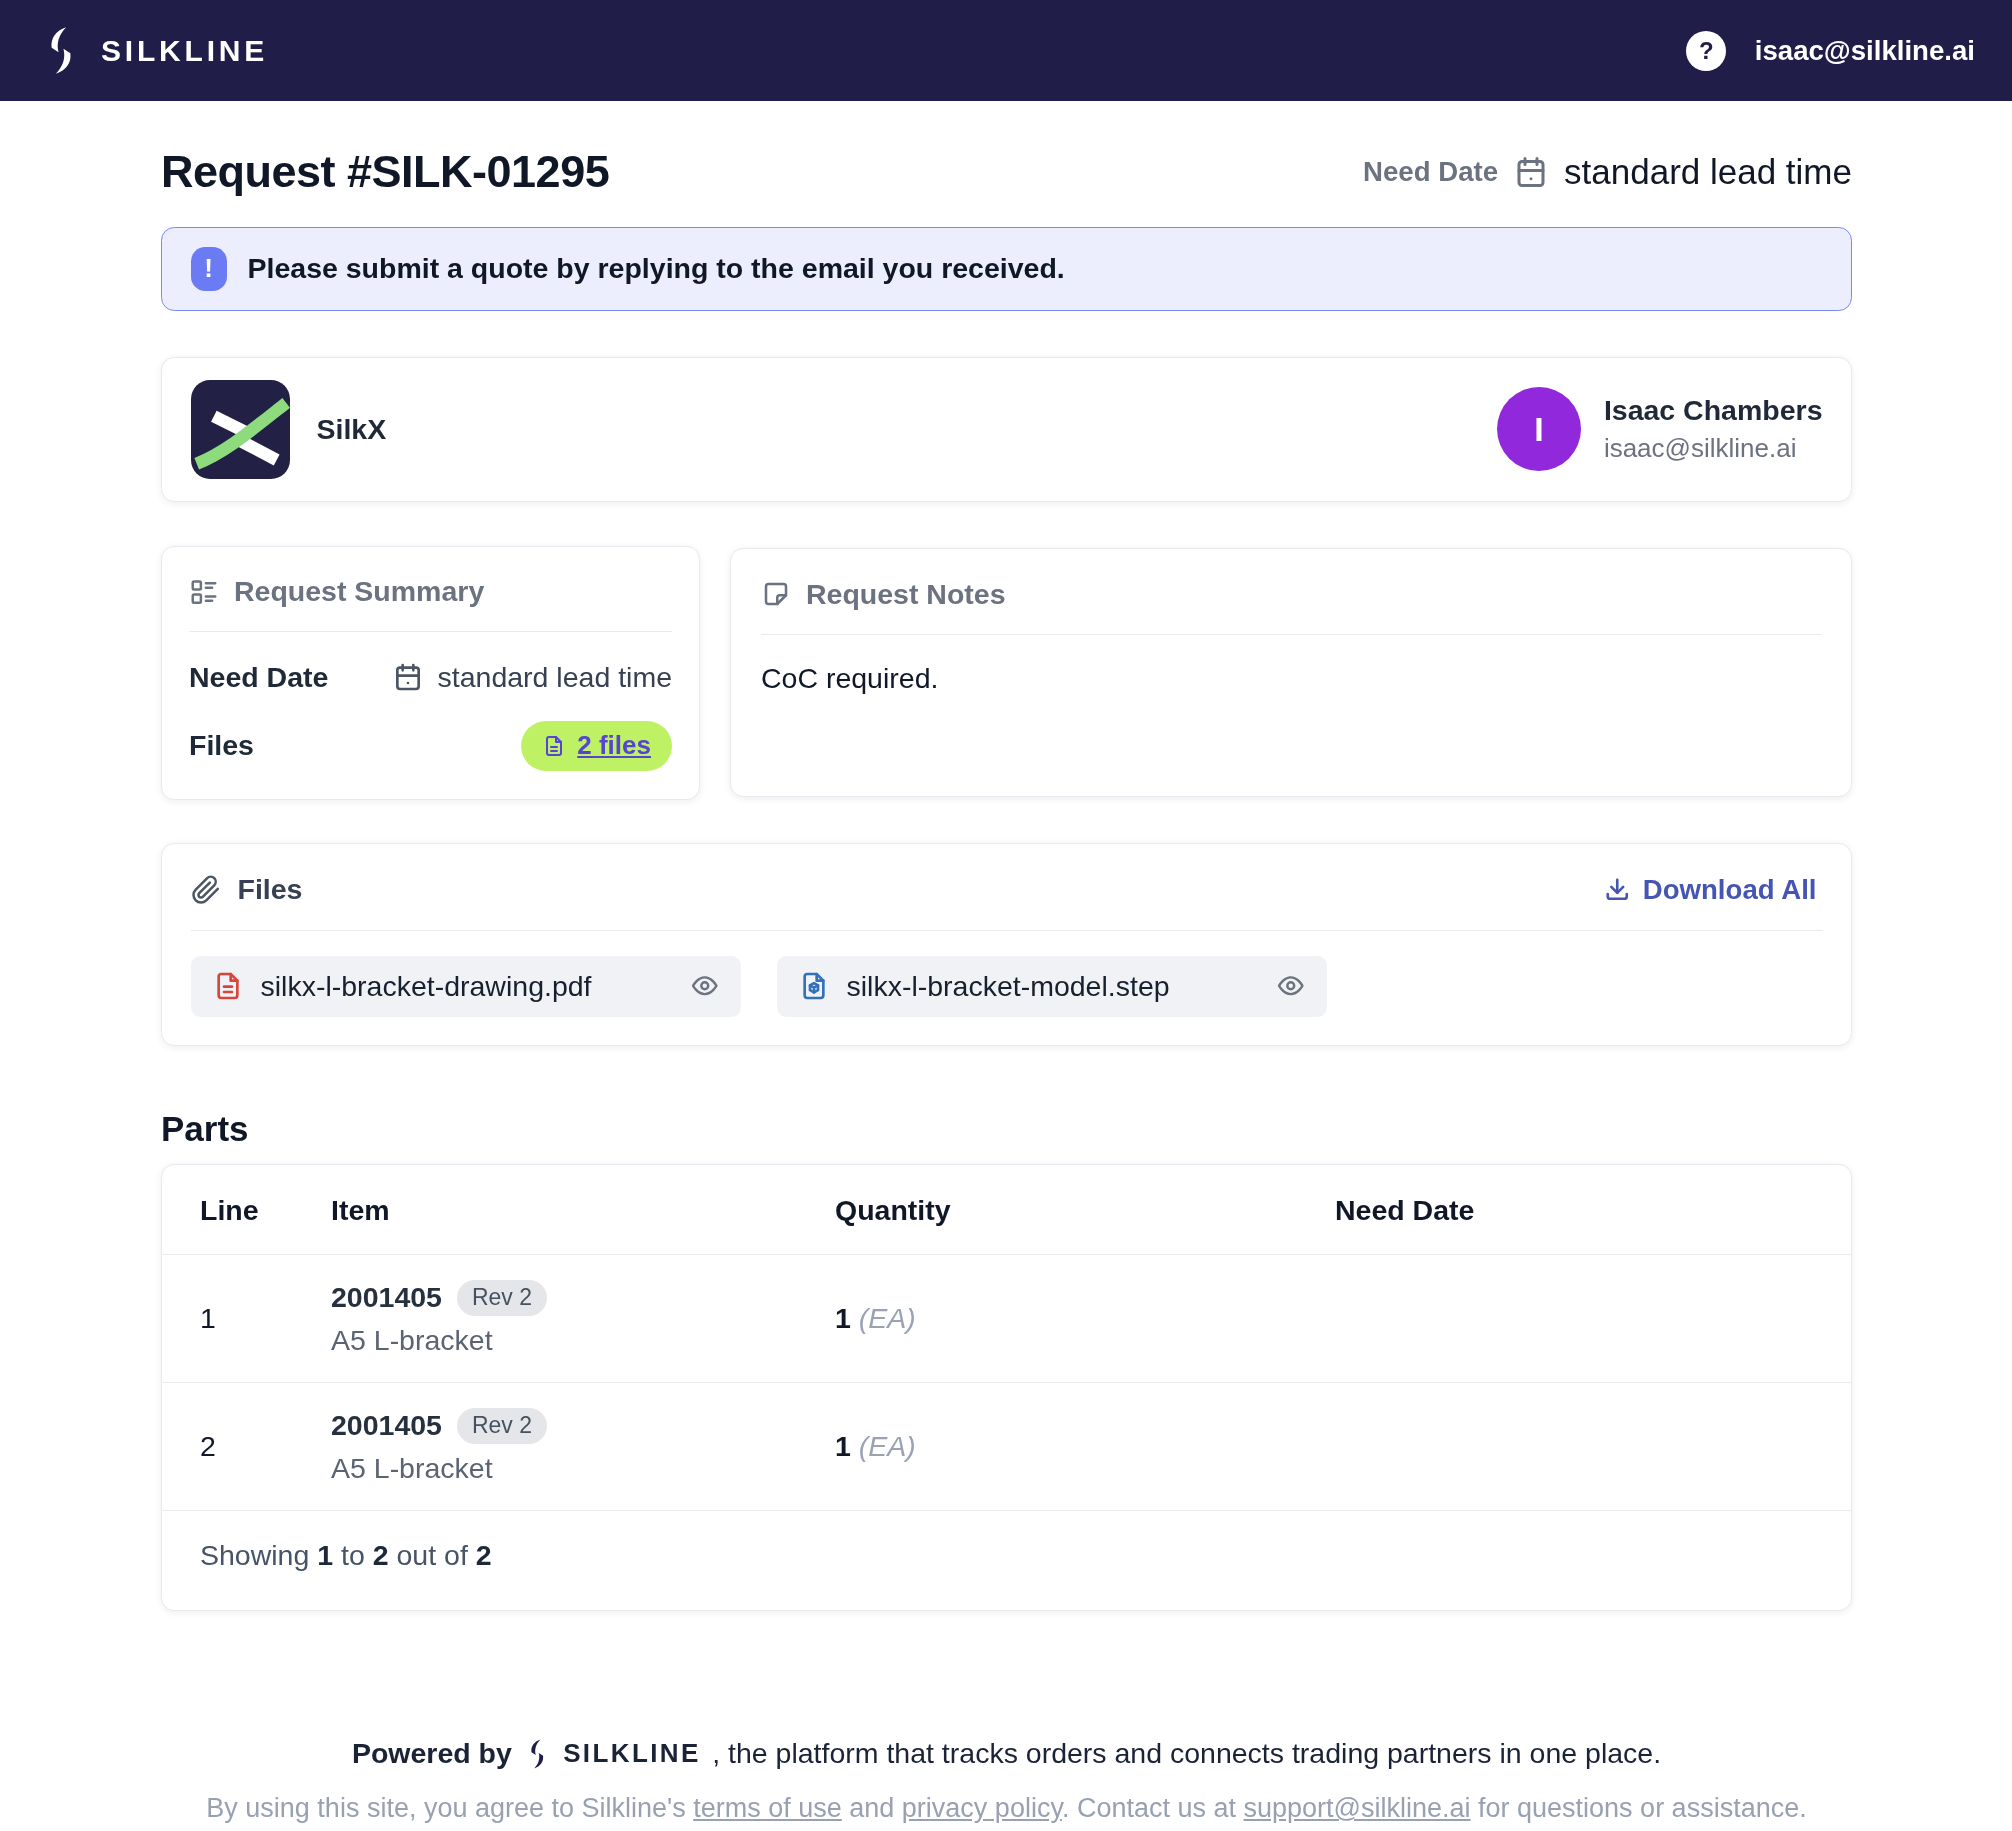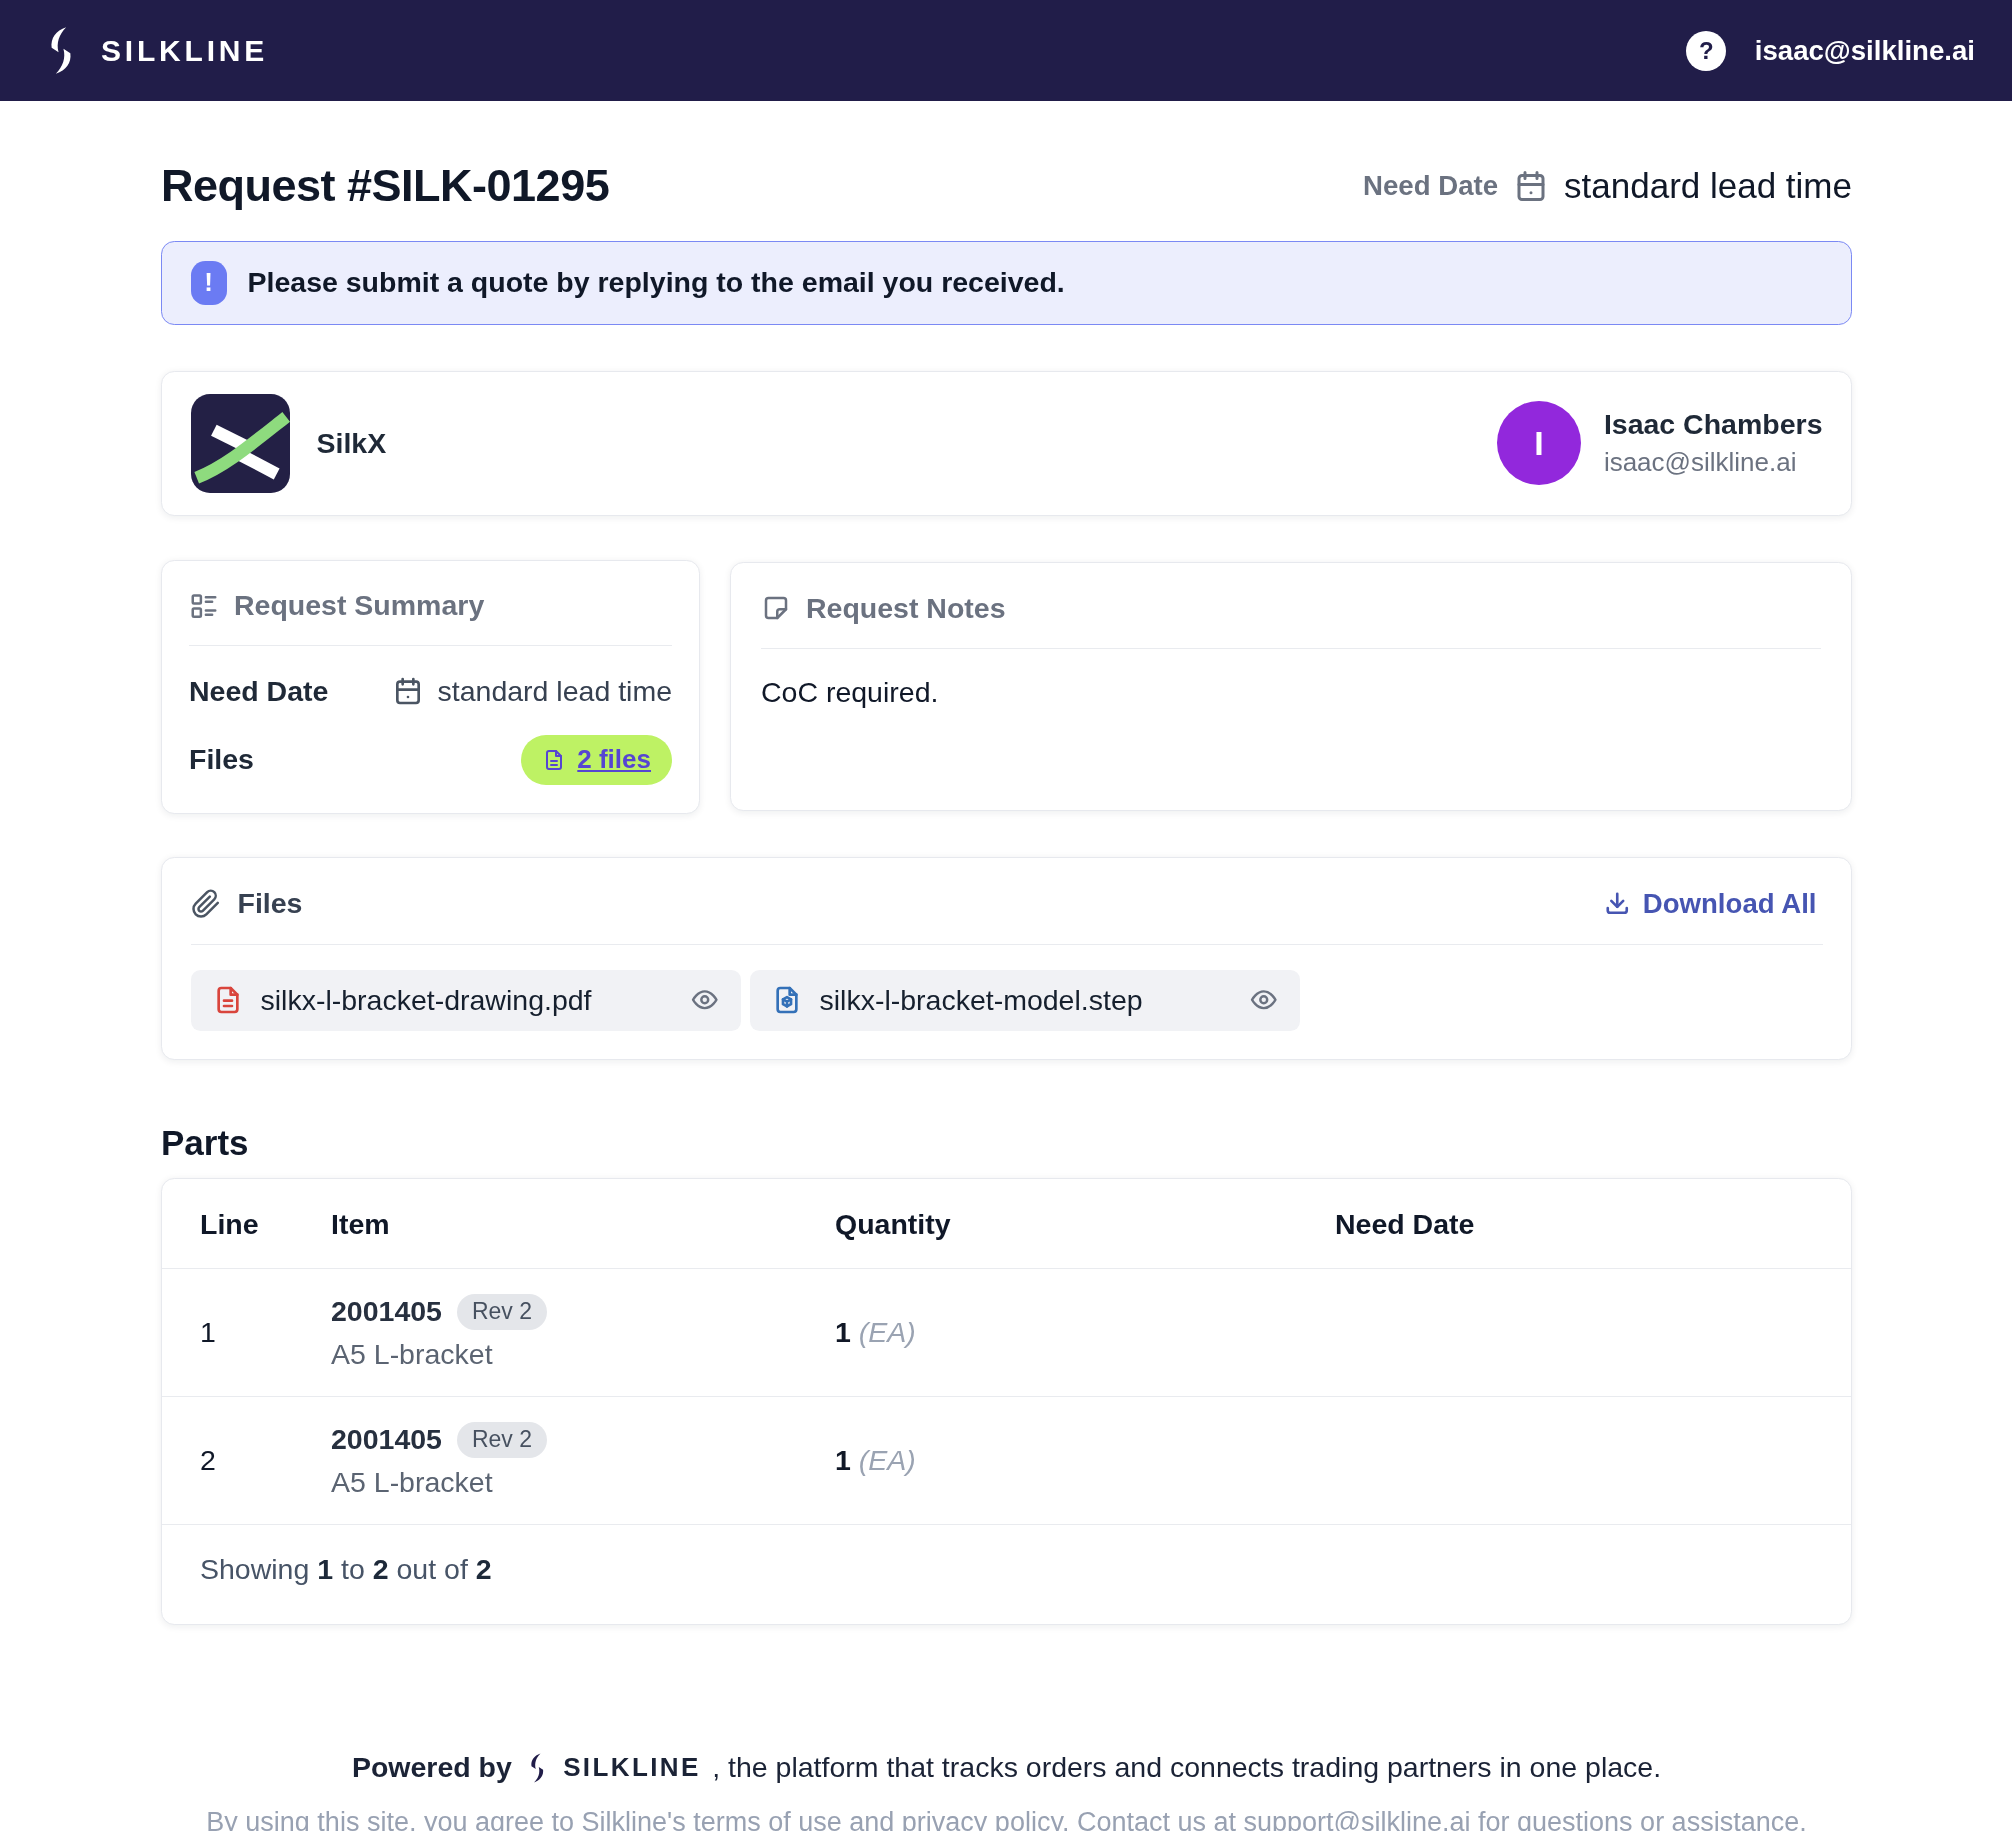--- a/index.html
+++ b/index.html
@@ -24,21 +24,21 @@
   .help-btn {
     width:40px; height:40px; border-radius:50%; background:#ffffff; border:none;
     color:#211d49; font-weight:800; font-size:24px;
     display:flex; align-items:center; justify-content:center; cursor:pointer;
   }
   .nav-email { color:#ffffff; font-size:27.6px; font-weight:700; }
 
   .container { width:1691px; margin:0 auto; }
 
   
-  .page-header { margin-top:59px; display:flex; align-items:center; justify-content:space-between; }
+  .page-header { margin-top:45px; display:flex; align-items:center; justify-content:space-between; }
   .page-title { font-size:45px; font-weight:800; color:#101828; letter-spacing:-0.5px; }
   .need-date-top { display:flex; align-items:center; gap:15px; }
   .nd-label { font-size:27.6px; font-weight:700; color:#6b7280; }
   .nd-icon { color:#6b7280; }
   .nd-value { font-size:35px; color:#101828; }
 
   
   .alert {
     margin-top:28.5px; height:84px; border:1.9px solid #7b89f4; background:#ecEEfd;
     border-radius:13.3px; display:flex; align-items:center; gap:21px; padding:0 28.5px;
@@ -90,21 +90,21 @@
 
   
   .files-card { margin-top:43px; padding:28.5px; }
   .files-head { display:flex; align-items:center; justify-content:space-between; padding-bottom:23px; border-bottom:1.4px solid #e9ebef; }
   .files-head-left { display:flex; align-items:center; gap:17px; color:#374151; font-size:28.5px; font-weight:700; }
   .files-head-left .head-icon { color:#4b5563; }
   .download-all {
     display:flex; align-items:center; gap:11.4px; color:#4655b2; font-size:27.6px; font-weight:700;
     background:none; border:none; cursor:pointer;
   }
-  .chips { margin-top:25px; display:flex; gap:9px; }
+  .chips { margin-top:25px; display:flex; gap:36px; }
   .chip {
     width:550px; height:61px; background:#f1f2f5; border-radius:9.5px;
     display:flex; align-items:center; gap:17px; padding:0 21px; cursor:pointer;
   }
   .chip-name { flex:1; font-size:28.5px; color:#16202e; white-space:nowrap; overflow:hidden; }
   .eye-btn { background:none; border:none; color:#6b7280; cursor:pointer; padding:0; }
   .ic-pdf { color:#d9453c; }
   .ic-step { color:#3471b8; }
 
   

